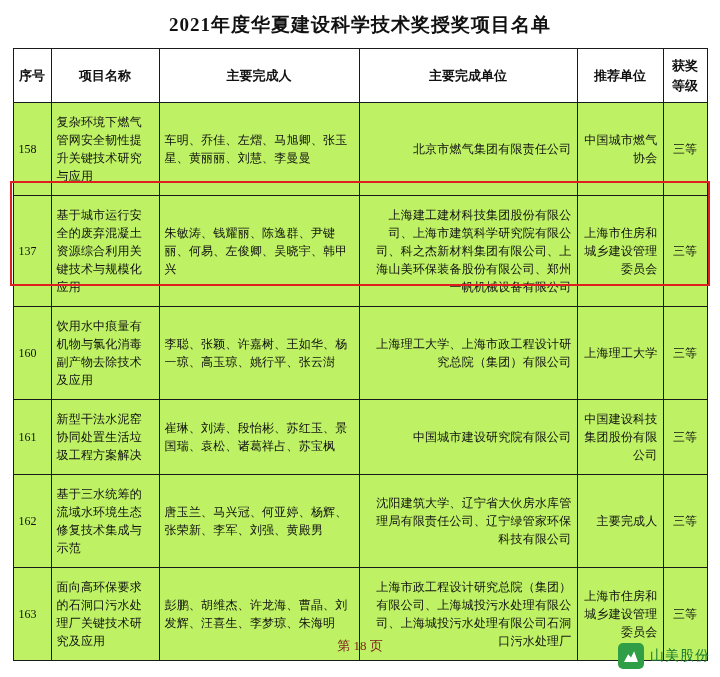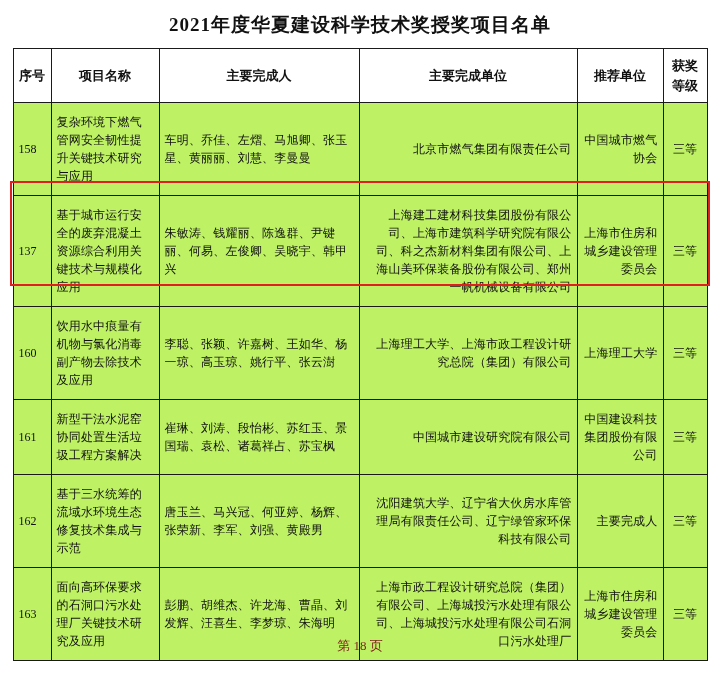--- a/index.html
+++ b/index.html
@@ -215,14 +215,18 @@
         <td class="cell-rec">上海市住房和城乡建设管理委员会</td>
         <td class="cell-grade">三等</td>
       </tr>
     </tbody>
   </table>
 
   <div class="highlight-box" id="hl-box" style="left: 10px; top: 180.5px; width: 700px; height: 105px;"></div>
 
   <div class="footer">第 18 页</div>
 
+  <div class="watermark">
+    <div class="wm-logo"></div>
+    <div class="wm-text">山美股份</div>
+  </div>
 
 </div>
 
 </body></html>

